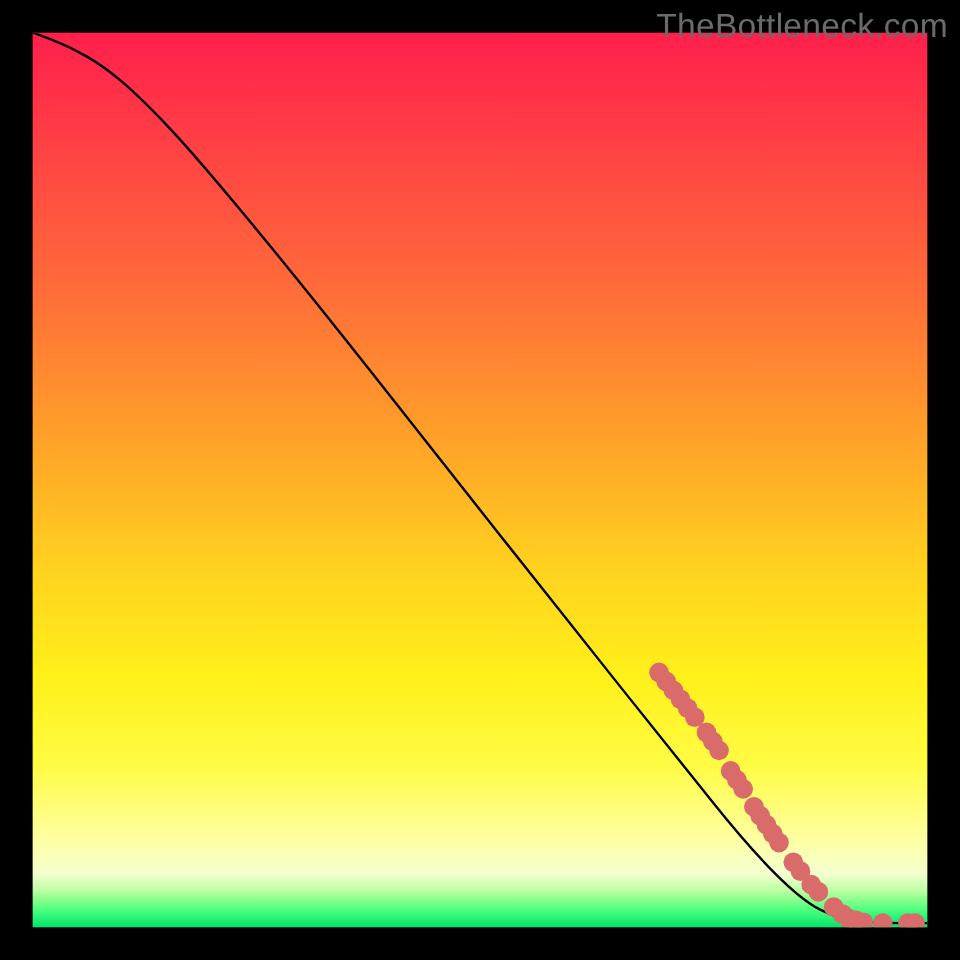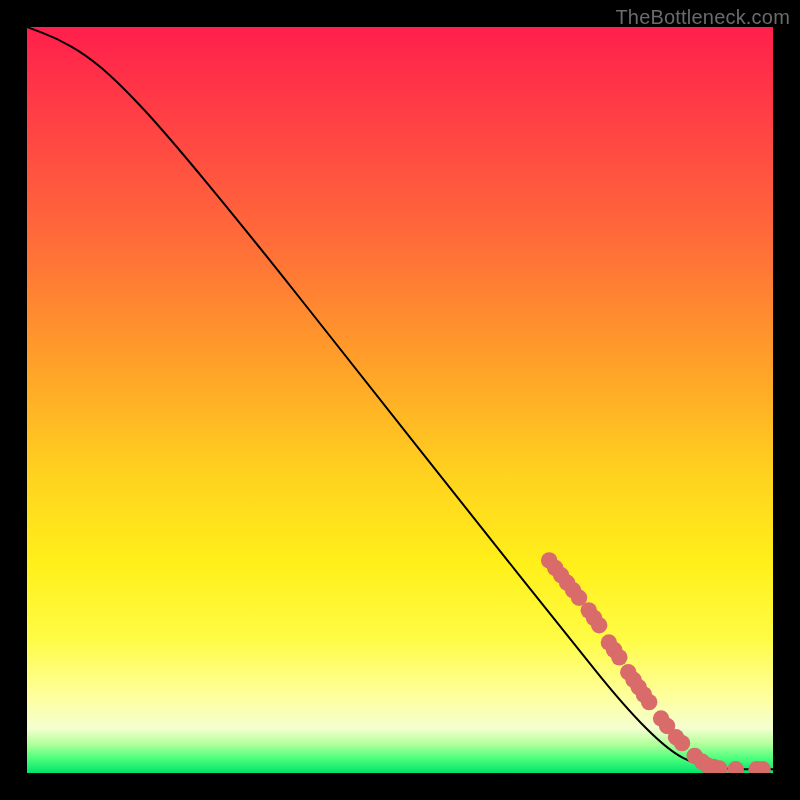--- a/index.html
+++ b/index.html
@@ -42,21 +42,21 @@
       #b7ff9e 96%,
       #4eff7d 98%,
       #00e46b 100%
     );
   }
   .watermark {
     position: absolute;
     top: 6px;
     right: 10px;
     color: #6b6b6b;
-    font-size: 20px;
+    font-size: 28px;
     font-weight: 500;
     letter-spacing: 0.2px;
   }
   svg.curve {
     position: absolute;
     inset: 0;
   }
 </style>
 </head>
 <body>

